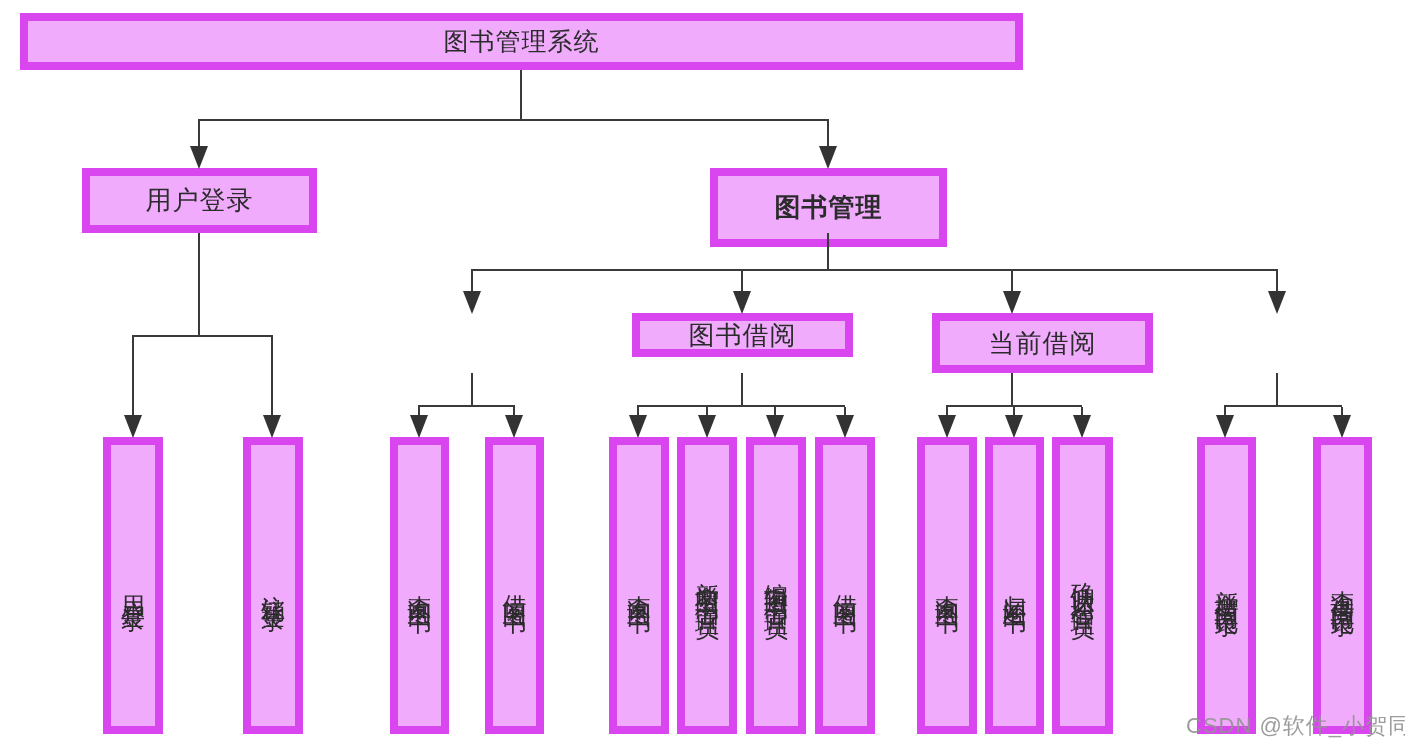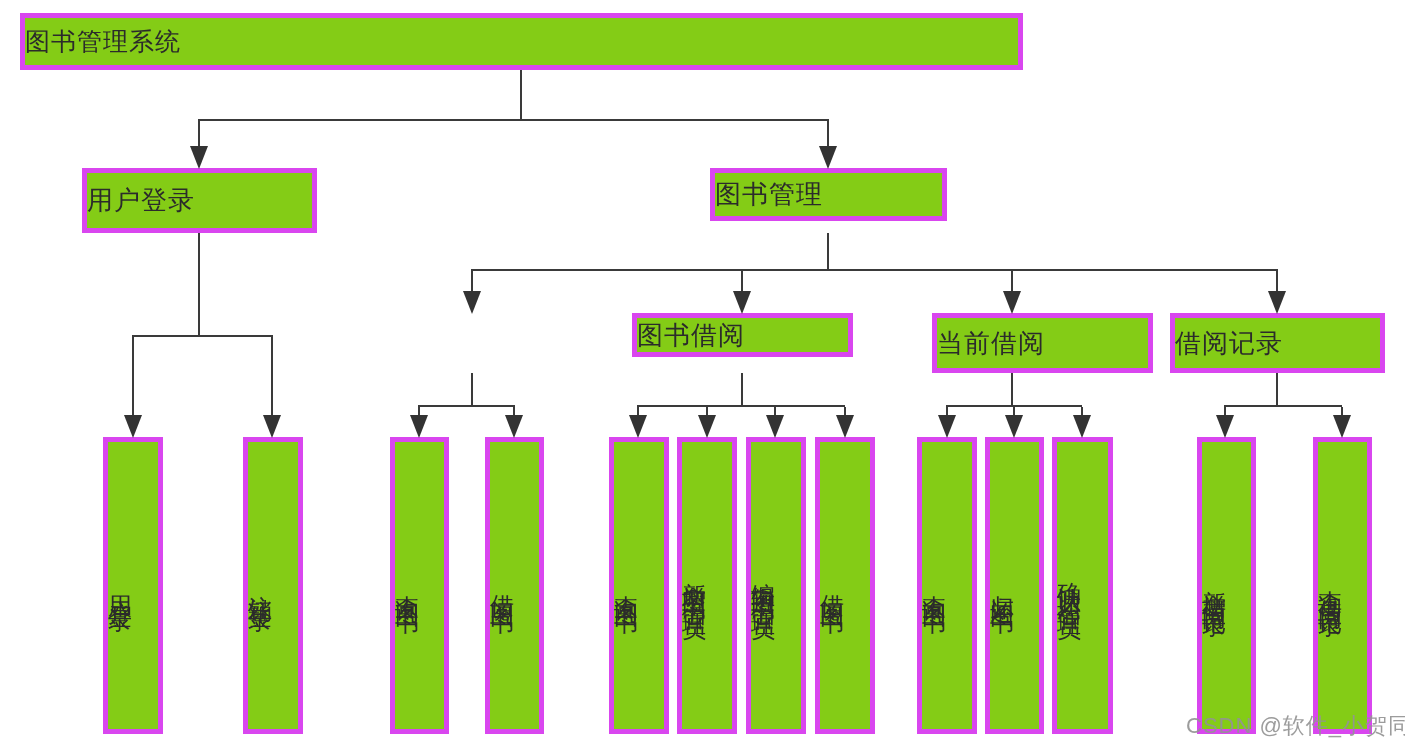--- a/index.html
+++ b/index.html
@@ -8,24 +8,25 @@
     position: relative;
     width: 1405px;
     height: 747px;
     background: #ffffff;
     overflow: hidden;
     color: #2b2b2b;
   }
   .box {
     position: absolute;
     box-sizing: border-box;
-    border: 5px solid #d946ef;
-    background: #84cc16;
+    border: 8px solid #d946ef;
+    background: #f0abfc;
     display: flex;
     align-items: center;
+    justify-content: center;
   }
   .hbox { font-size: 26px; letter-spacing: 1px; }
   .root-box { font-size: 25px; }
   .vbox {
     font-size: 24px;
   }
   .vbox span {
     writing-mode: vertical-rl;
     text-orientation: mixed;
     letter-spacing: 5px;
@@ -58,32 +59,29 @@
 
 <div id="stage">
 
   <div class="box hbox root-box" style="left:20px; top:13px; width:1003px; height:57px;">
     <span>图书管理系统</span>
   </div>
 
   <div class="box hbox" style="left:82px; top:168px; width:235px; height:65px;">
     <span>用户登录</span>
   </div>
-  <div class="box hbox" style="left:710px; top:168px; width:237px; height:53px;">
+  <div class="box hbox" style="left:710px; top:168px; width:237px; height:79px;font-weight:bold;">
     <span>图书管理</span>
   </div>
 
   <div class="box hbox" style="left:632px; top:313px; width:221px; height:44px;">
     <span>图书借阅</span>
   </div>
   <div class="box hbox" style="left:902px; top:313px; width:221px; height:60px;margin-left:30px;">
     <span>当前借阅</span>
-  </div>
-  <div class="box hbox" style="left:1170px; top:313px; width:215px; height:60px;">
-    <span>借阅记录</span>
   </div>
 
   <div class="box vbox" style="left:103px; top:437px; width:60px; height:297px;">
     <span>用户登录</span>
   </div>
   <div class="box vbox" style="left:243px; top:437px; width:60px; height:297px;">
     <span>注销登录</span>
   </div>
 
   <div class="box vbox" style="left:390px; top:437px; width:59px; height:297px;">

